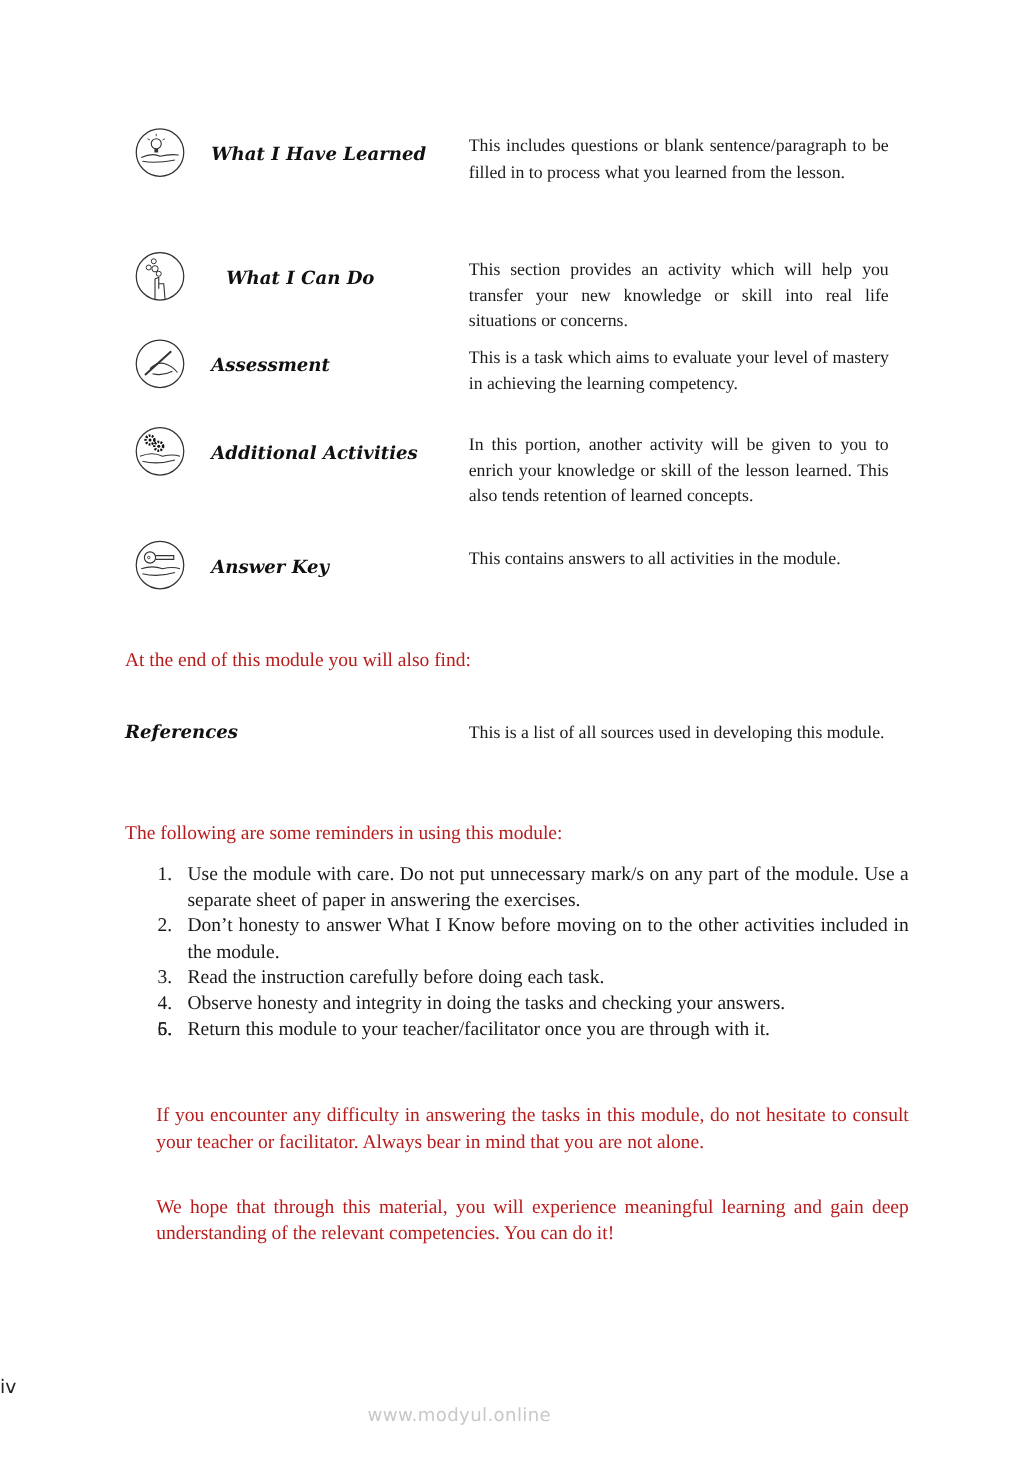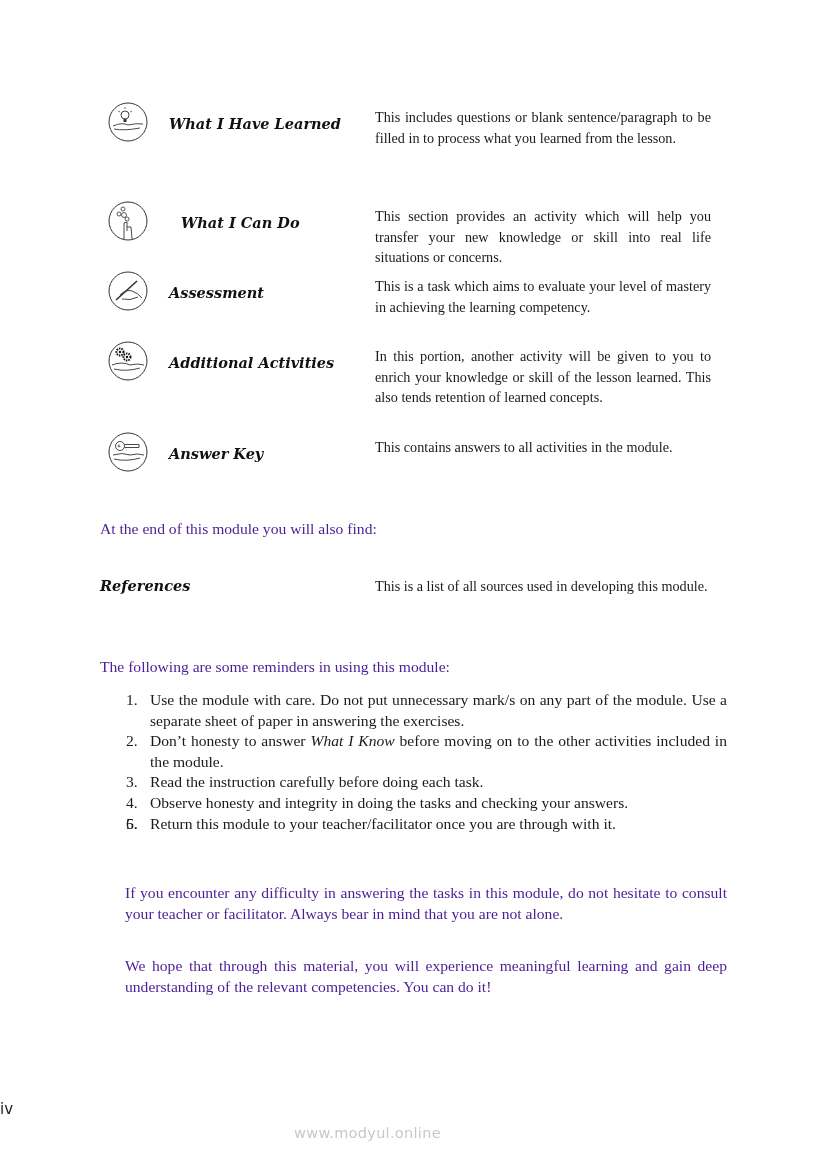--- a/index.html
+++ b/index.html
@@ -9,28 +9,28 @@
 
   .row { position: absolute; left: 100px; width: 612px; }
   .icon { position: absolute; left: 8px; width: 40px; height: 40px; }
   .icon svg { width: 40px; height: 40px; display: block; }
   .label { position: absolute; left: 69px; font-weight: bold; font-style: italic;
            font-size: 14.5px; font-family: "DejaVu Serif", serif; color: #111; white-space: nowrap; }
   .desc { position: absolute; left: 275px; width: 336px; font-size: 14.2px;
           line-height: 20.6px; text-align: justify; font-family: "Liberation Serif", serif; color: #1a1a1a; }
 
   .para { position: absolute; font-size: 15.6px; line-height: 20.6px;
-          font-family: "Liberation Serif", serif; color: #4c1d95; }
+          font-family: "Liberation Serif", serif; color: #b91c1c; }
   .just { text-align: justify; }
 
   ol.reminders { position: absolute; left: 126px; top: 690px; width: 601px; margin: 0; padding: 0;
                  list-style: none; font-family: "Liberation Serif", serif; font-size: 15.6px; line-height: 20.6px; }
   ol.reminders li { position: relative; padding-left: 24px; text-align: justify; }
   ol.reminders li .num { position: absolute; left: 0; top: 0; }
-  .ital { font-style: italic; }
+  .ital { }
 
   .pageno { position: absolute; top: 1100px; left: 0; width: 724px; 
             font-family: "DejaVu Sans", sans-serif; font-size: 15px; color: #222; }
   .watermark { position: absolute; top: 1125px; left: 0; width: 735px; text-align: center;
                font-family: "DejaVu Sans", sans-serif; font-size: 14.5px; color: #c8c8c8; letter-spacing: 0.3px; }
 </style>
 </head>
 <body>
 
 <div class="page">

